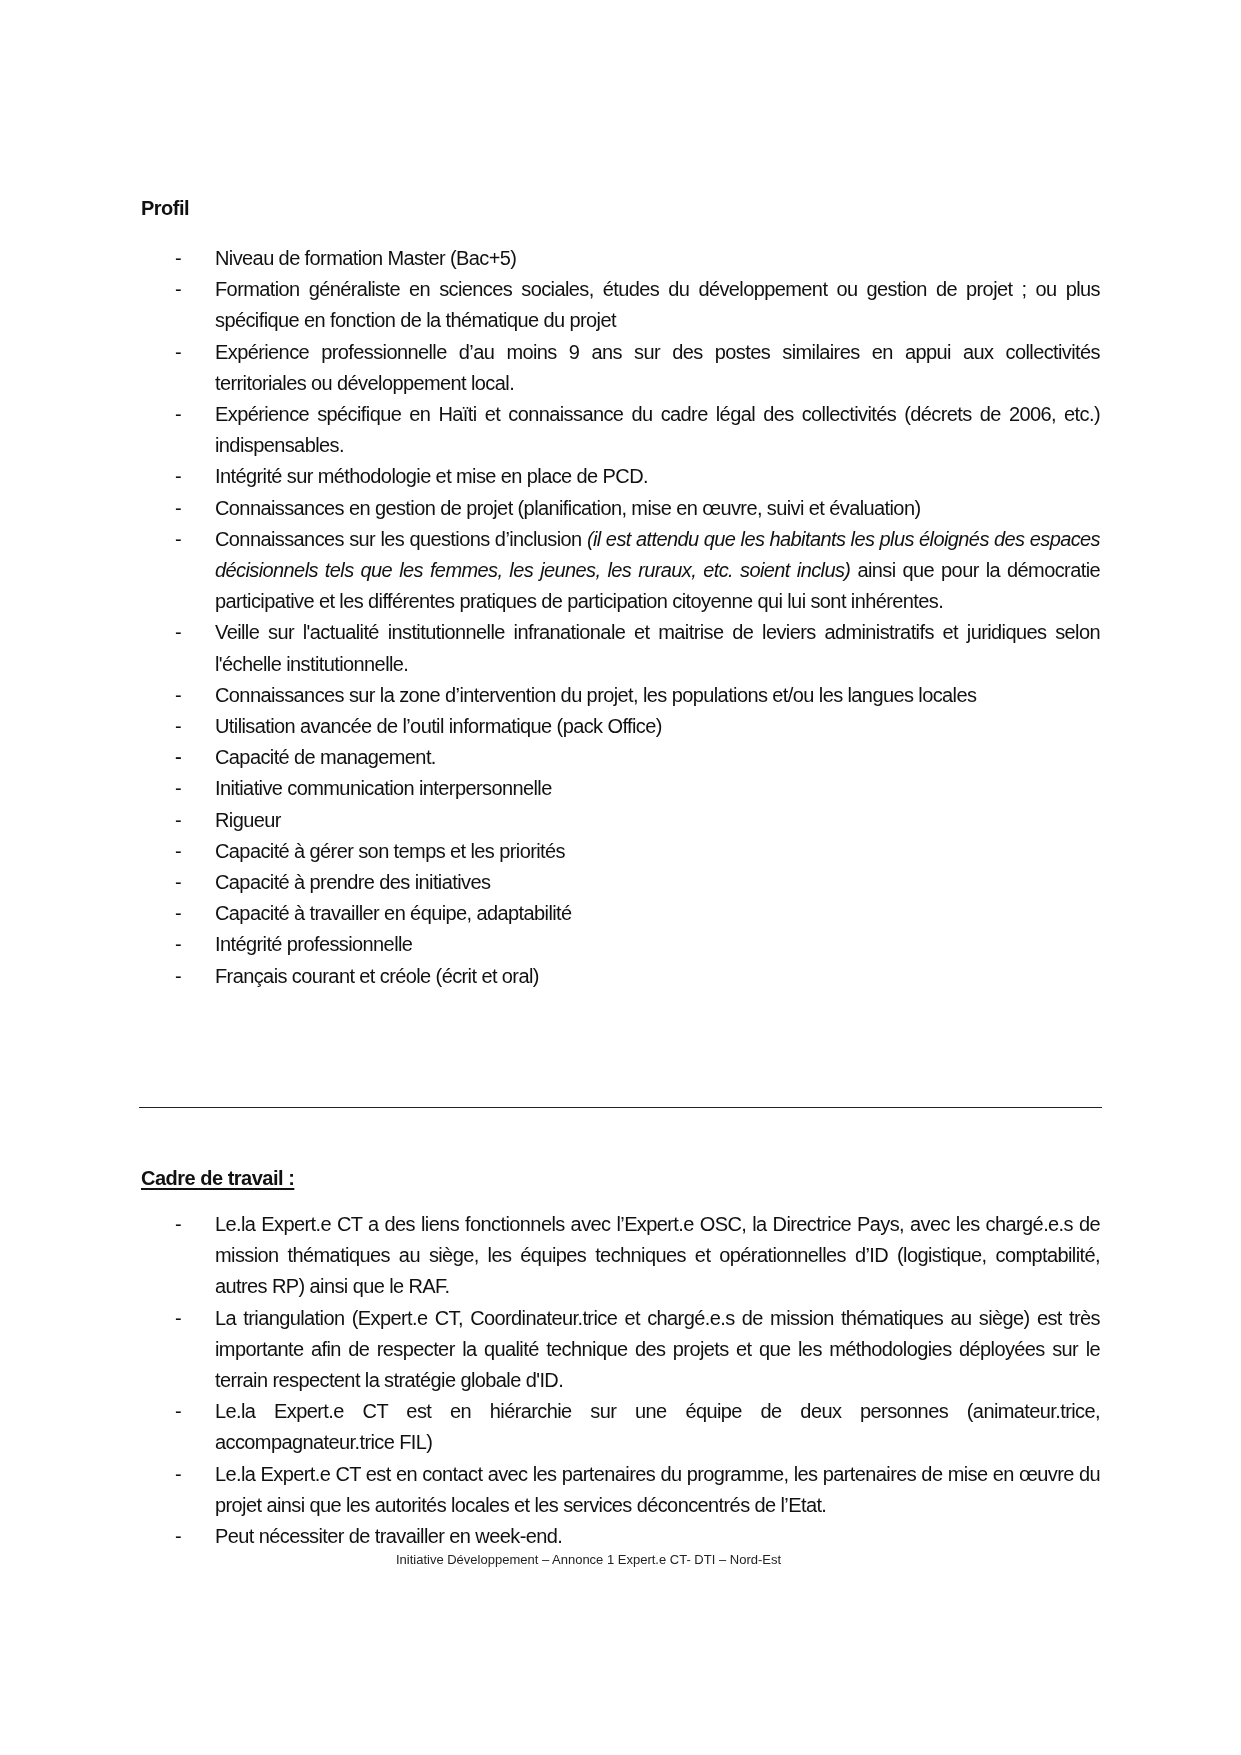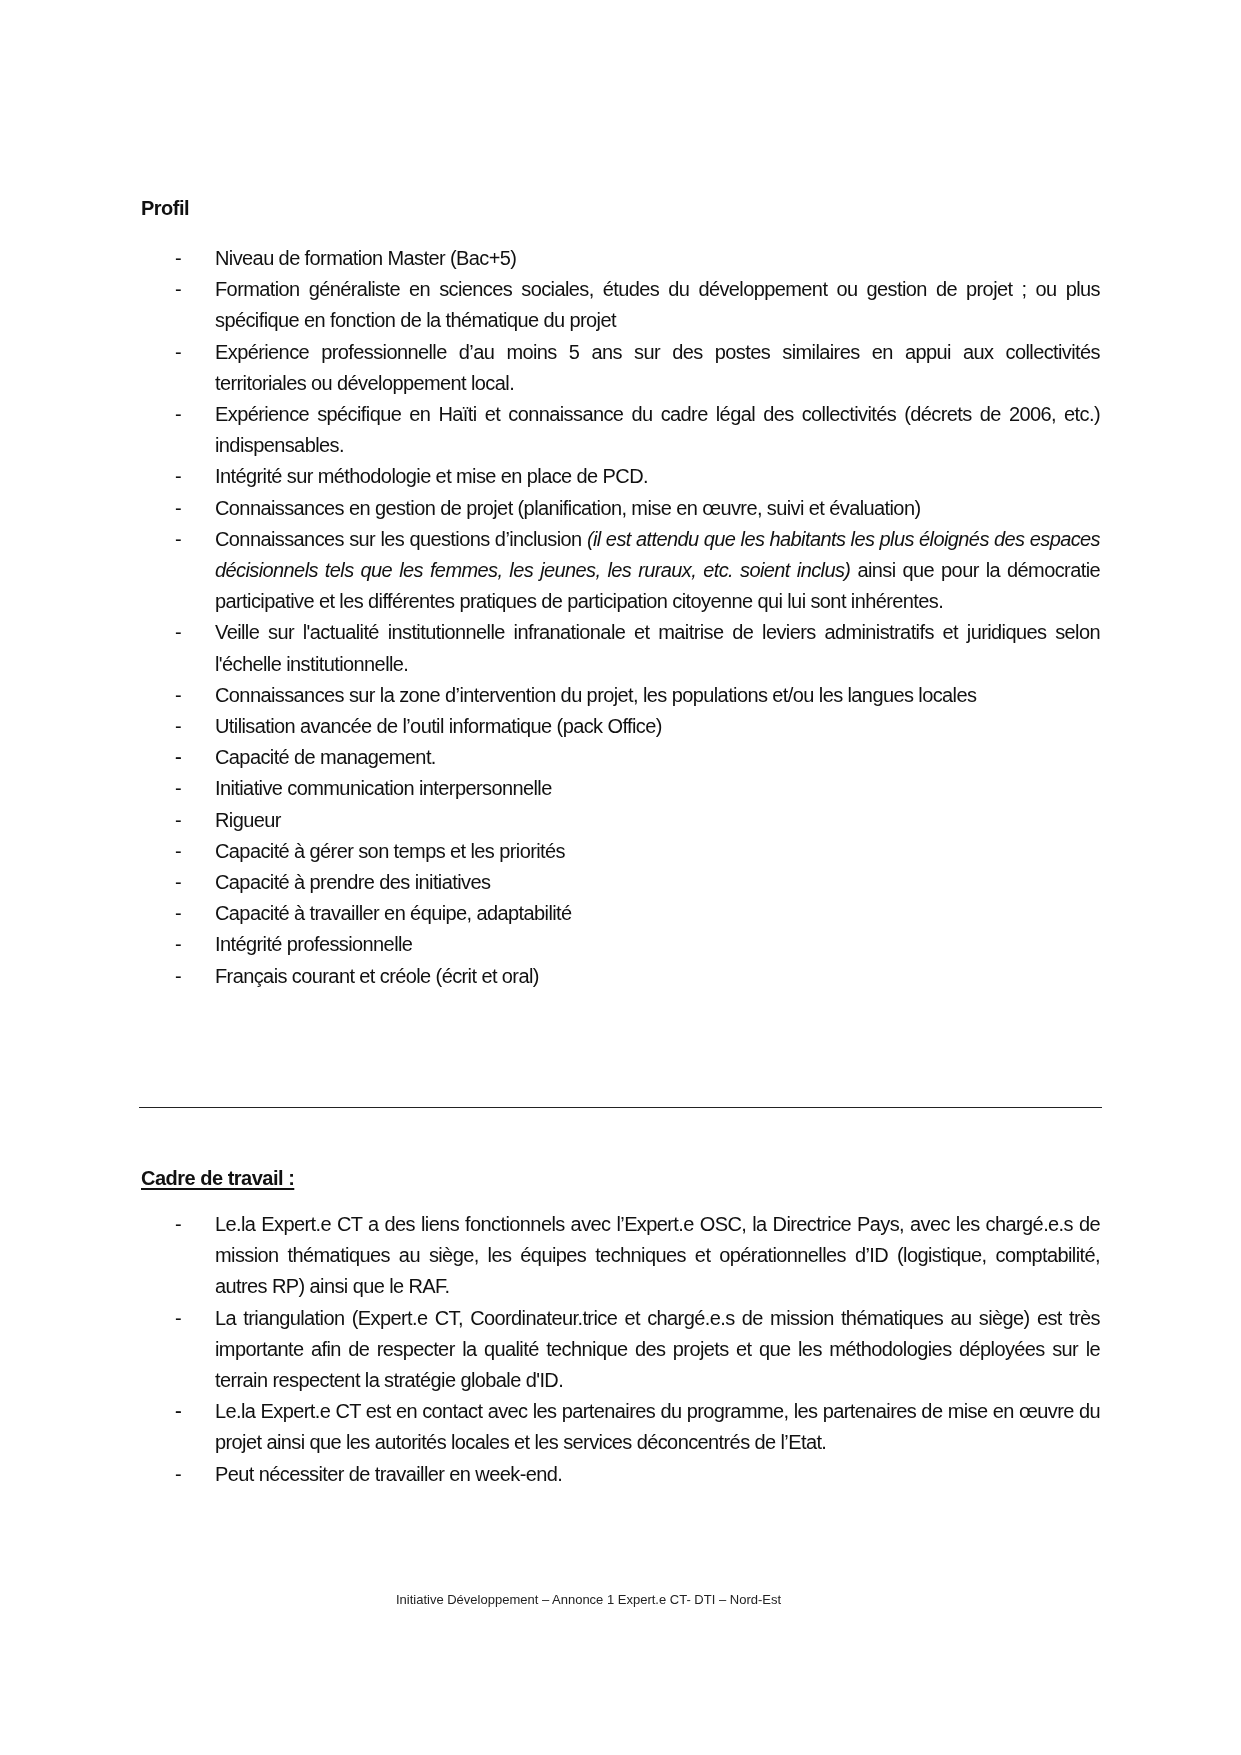--- a/index.html
+++ b/index.html
@@ -10,33 +10,33 @@
   .h-profil { top: 197px; }
   .h-cadre { top: 1167px; text-decoration: underline; text-underline-offset: 3px; }
   ul.list { position: absolute; left: 175px; width: 925px; margin: 0; padding: 0; list-style: none; }
   .list-profil { top: 243px; }
   .list-cadre { top: 1209px; }
   ul.list li { position: relative; padding-left: 40px; font-size: 20px; line-height: 31.2px;
                letter-spacing: -0.6px; text-align: justify; }
   ul.list li .dash { position: absolute; left: 0; top: 0; }
   .italic { font-style: italic; }
   .rule { position: absolute; left: 139px; top: 1107px; width: 963px; height: 0; border-top: 1.5px solid #222; }
-  .footer { position: absolute; left: 0; width: 1177px; top: 1592px; text-align: center;
+  .footer { position: absolute; left: 0; width: 1177px; top: 1552px; text-align: center;
             font-size: 13px; color: #222; }
 </style>
 </head>
 <body>
 
 <div class="page">
   <div class="heading h-profil">Profil</div>
 
   <ul class="list list-profil">
     <li><span class="dash">-</span><span>Niveau de formation Master (Bac+5)</span></li>
     <li><span class="dash">-</span><span>Formation généraliste en sciences sociales, études du développement ou gestion de projet ; ou plus spécifique en fonction de la thématique du projet</span></li>
-    <li><span class="dash">-</span><span>Expérience professionnelle d’au moins 5 ans sur des postes similaires en appui aux collectivités territoriales ou développement local.</span></li>
+    <li><span class="dash">-</span><span>Expérience professionnelle d’au moins 9 ans sur des postes similaires en appui aux collectivités territoriales ou développement local.</span></li>
     <li><span class="dash">-</span><span>Expérience spécifique en Haïti et connaissance du cadre légal des collectivités (décrets de 2006, etc.) indispensables.</span></li>
     <li><span class="dash">-</span><span>Intégrité sur méthodologie et mise en place de PCD.</span></li>
     <li><span class="dash">-</span><span>Connaissances en gestion de projet (planification, mise en œuvre, suivi et évaluation)</span></li>
     <li><span class="dash">-</span><span>Connaissances sur les questions d’inclusion </span><span class="italic">(il est attendu que les habitants les plus éloignés des espaces décisionnels tels que les femmes, les jeunes, les ruraux, etc. soient inclus)</span><span> ainsi que pour la démocratie participative et les différentes pratiques de participation citoyenne qui lui sont inhérentes.</span></li>
     <li><span class="dash">-</span><span>Veille sur l'actualité institutionnelle infranationale et maitrise de leviers administratifs et juridiques selon l'échelle institutionnelle.</span></li>
     <li><span class="dash">-</span><span>Connaissances sur la zone d’intervention du projet, les populations et/ou les langues locales</span></li>
     <li><span class="dash">-</span><span>Utilisation avancée de l’outil informatique (pack Office)</span></li>
     <li><span class="dash">-</span></li>
     <li><span class="dash">-</span><span>Capacité de management.</span></li>
     <li><span class="dash">-</span><span>Initiative communication interpersonnelle</span></li>
@@ -48,19 +48,19 @@
     <li><span class="dash">-</span><span>Français courant et créole (écrit et oral)</span></li>
   </ul>
 
   <div class="rule"></div>
 
   <div class="heading h-cadre">Cadre de travail :</div>
 
   <ul class="list list-cadre">
     <li><span class="dash">-</span><span>Le.la Expert.e CT a des liens fonctionnels avec l’Expert.e OSC, la Directrice Pays, avec les chargé.e.s de mission thématiques au siège, les équipes techniques et opérationnelles d’ID (logistique, comptabilité, autres RP) ainsi que le RAF.</span></li>
     <li><span class="dash">-</span><span>La triangulation (Expert.e CT, Coordinateur.trice et chargé.e.s de mission thématiques au siège) est très importante afin de respecter la qualité technique des projets et que les méthodologies déployées sur le terrain respectent la stratégie globale d'ID.</span></li>
-    <li><span class="dash">-</span></li>
+    <li><span class="dash">-</span><span>Le.la Expert.e CT est en hiérarchie sur une équipe de deux personnes (animateur.trice, accompagnateur.trice FIL)</span></li>
     <li><span class="dash">-</span><span>Le.la Expert.e CT est en contact avec les partenaires du programme, les partenaires de mise en œuvre du projet ainsi que les autorités locales et les services déconcentrés de l’Etat.</span></li>
     <li><span class="dash">-</span><span>Peut nécessiter de travailler en week-end.</span></li>
   </ul>
 
   <div class="footer">Initiative Développement – Annonce 1 Expert.e CT-  DTI – Nord-Est</div>
 </div>
 
 </body></html>

